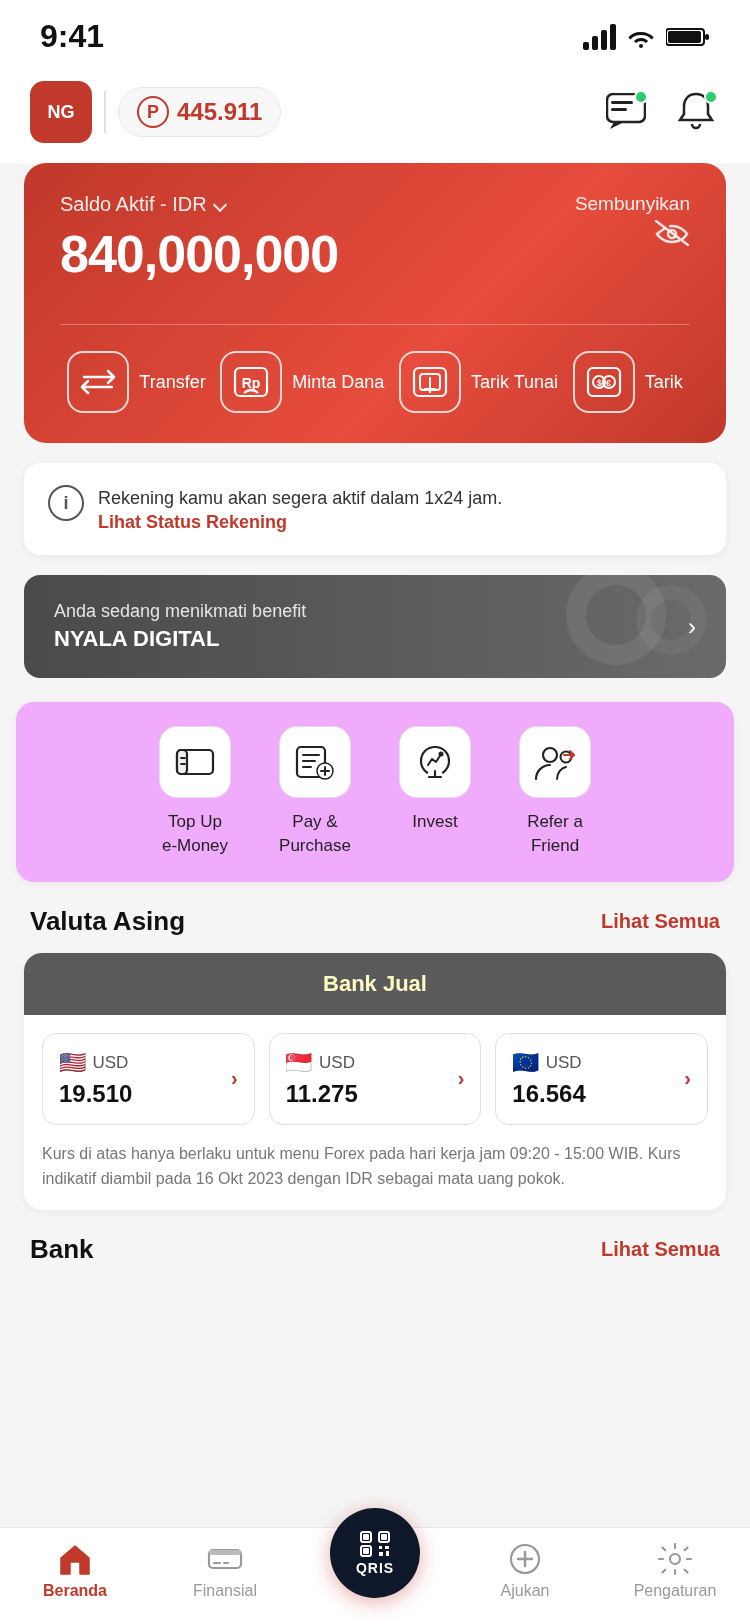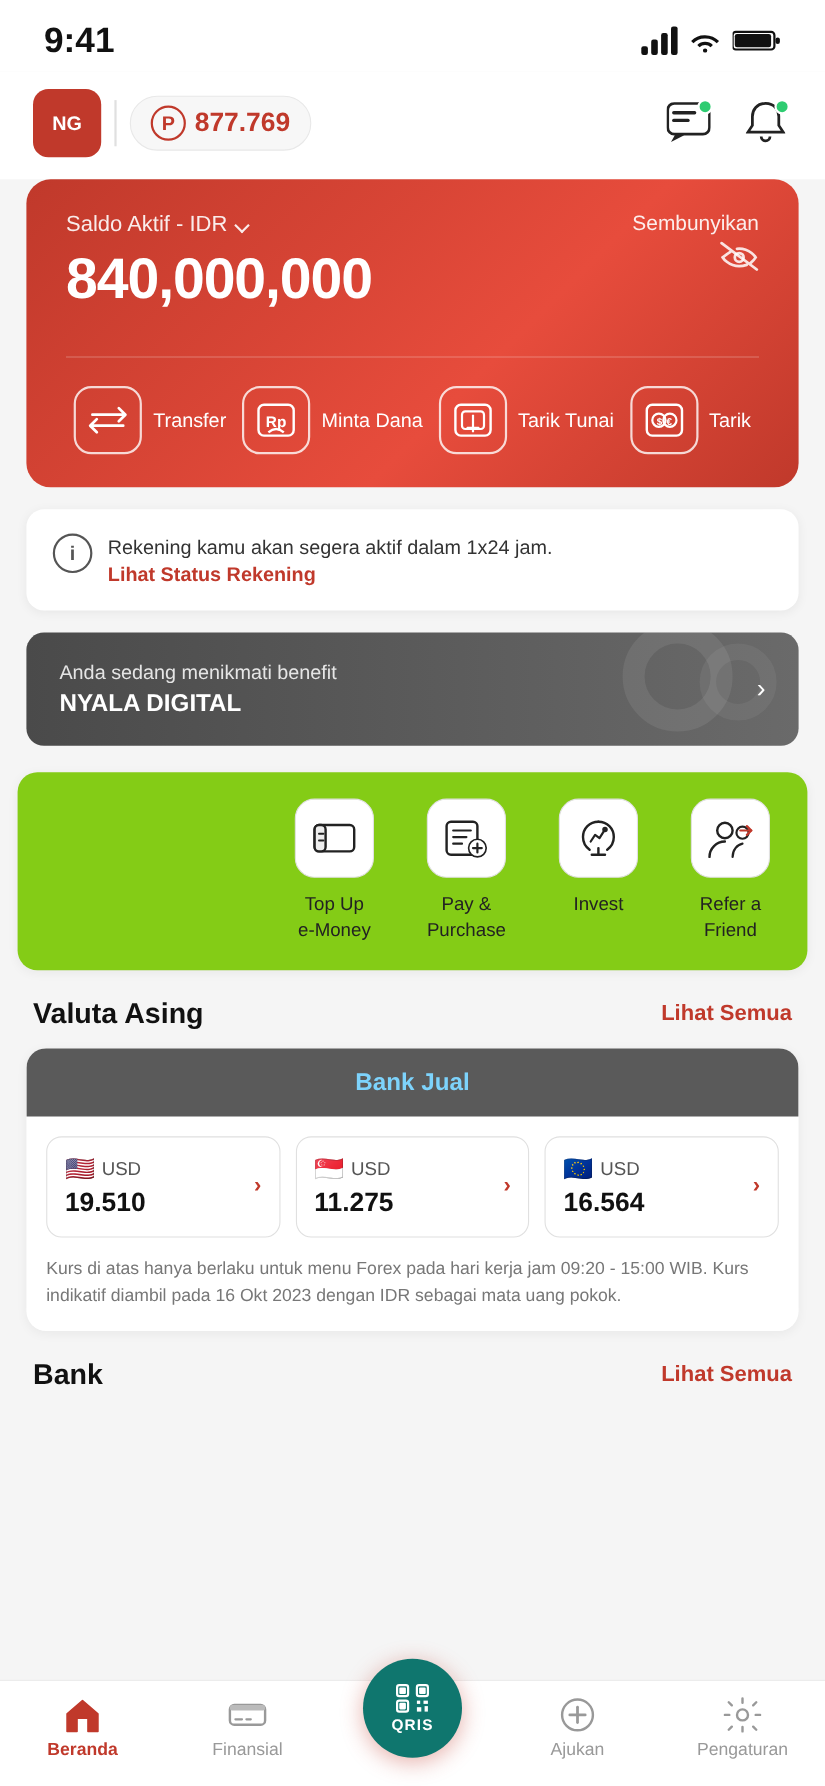--- a/index.html
+++ b/index.html
@@ -185,24 +185,24 @@
     .banner-bg2 {
       position: absolute; right: 20px; top: 10px;
       width: 70px; height: 70px;
       border: 15px solid rgba(255,255,255,0.06);
       border-radius: 50%;
     }
 
     
     .feature-grid {
       margin: 0 16px 24px;
-      background: #84cc16;
+      background: #f0abfc;
       border-radius: 18px;
       padding: 24px 10px;
-      display: flex; justify-content: flex-end;
+      display: flex; justify-content: center;
       box-shadow: 0 2px 10px rgba(0,0,0,0.05);
     }
     .feat-item {
       display: flex; flex-direction: column; align-items: center; gap: 12px;
       width: 120px;
     }
     .feat-icon-wrap {
       width: 72px; height: 72px;
       border: 1.5px solid #e0e0e0;
       border-radius: 18px;
@@ -231,21 +231,21 @@
       margin: 0 24px 24px;
       background: #fff;
       border-radius: 18px;
       overflow: hidden;
       box-shadow: 0 2px 10px rgba(0,0,0,0.05);
     }
     .valuta-header {
       background: #5a5a5a;
       padding: 18px;
       text-align: center;
-      font-size: 22px; font-weight: 700; color: #7dd3fc;
+      font-size: 22px; font-weight: 700; color: #fef9c3;
     }
     .valuta-body { padding: 18px; }
     .valuta-row {
       display: flex; gap: 14px; margin-bottom: 16px;
     }
     .currency-item {
       flex: 1;
       border: 1.5px solid #e0e0e0;
       border-radius: 14px;
       padding: 16px 16px;
@@ -285,21 +285,21 @@
       display: flex; flex-direction: column; align-items: center; gap: 6px;
     }
     .nav-label {
       font-size: 16px; color: #999;
     }
     .nav-label.active { color: #c0392b; font-weight: 600; }
 
     
     .scan-fab {
       width: 90px; height: 90px;
-      background: #0f766e;
+      background: #0f172a;
       border-radius: 50%;
       display: flex; flex-direction: column; align-items: center; justify-content: center;
       margin-top: -36px;
       box-shadow: 0 4px 20px rgba(192,57,43,0.4);
       gap: 2px;
     }
     .scan-fab-label {
       font-size: 14px; color: #fff; font-weight: 700; letter-spacing: 1px;
     }
   </style>
@@ -325,21 +325,21 @@
     </svg>
   </div>
 </div>
 
 <div class="header">
   <div class="profile-section">
     <div class="avatar">NG</div>
     <div class="divider-v"></div>
     <div class="points-pill">
       <div class="points-icon">P</div>
-      <span class="points-value">877.769</span>
+      <span class="points-value">445.911</span>
     </div>
   </div>
   <div class="header-actions">
     <div class="icon-btn">
       <svg width="40" height="38" viewBox="0 0 40 38" fill="none">
         <rect x="1" y="1" width="38" height="28" rx="6" stroke="#222" stroke-width="2.5"></rect>
         <rect x="5" y="8" width="22" height="3" rx="1.5" fill="#222"></rect>
         <rect x="5" y="15" width="16" height="3" rx="1.5" fill="#222"></rect>
         <path d="M8 29 L4 36 L16 30" fill="#222"></path>
       </svg>

